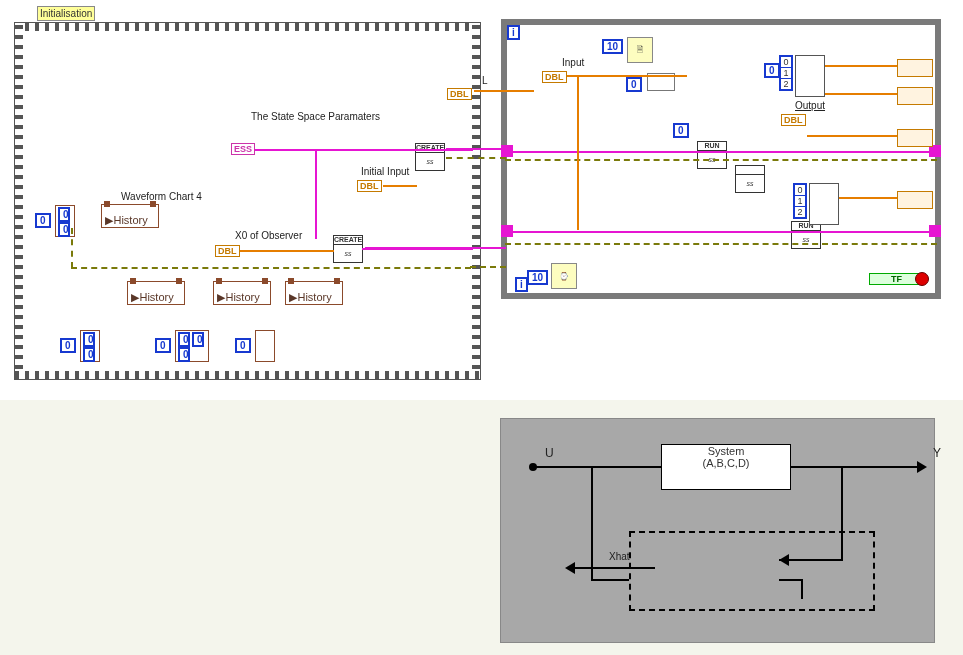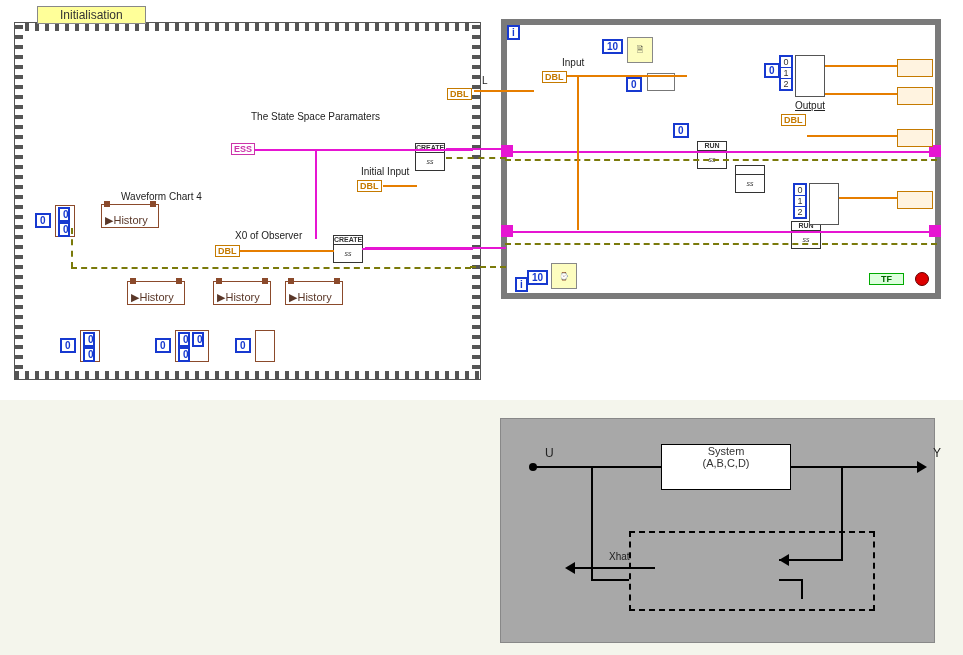--- a/index.html
+++ b/index.html
@@ -11,35 +11,35 @@
     content:""; position:absolute; left:0; right:0; height:8px;
     background: repeating-linear-gradient(90deg, #555 0 4px, #fff 4px 10px);
   }
   .seq-frame::before { top:0; }
   .seq-frame::after  { bottom:0; }
   .seq-frame .rail-l, .seq-frame .rail-r {
     position:absolute; top:0; bottom:0; width:8px;
     background: repeating-linear-gradient(0deg, #555 0 4px, #fff 4px 10px);
   }
   .seq-frame .rail-l { left:0; } .seq-frame .rail-r { right:0; }
-  .seq-tab { position:absolute; top:-17px; left:22px; background:#ffff99; border:1px solid #888; padding:1px 22px; font-size:12px; }
+  .seq-tab { position:absolute; top:-17px; left:22px; background:#ffff99; border:1px solid #888; padding:1px 2px; font-size:10px; }
   
   .while-loop { border:6px solid #7a7a7a; background:#fff; }
   
   .lv-label { font-size:10px; color:#222;padding-left:20px; }
   .dbl-ind { display:inline-block; border:1px solid #c57a00; background:#fff; color:#c57a00; font-size:9px; padding:0 2px; font-weight:bold; }
   .zero-const { border:2px solid #1739d0; color:#1739d0; background:#fff; font-weight:bold; font-size:10px; padding:0 3px; min-width:12px; text-align:center; }
   .idx-term { border:2px solid #1739d0; background:#fff; font-size:9px; text-align:center; line-height:10px; }
   .idx-term div { border-bottom:1px solid #1739d0; padding:0 2px; }
   .icon16 { width:26px; height:26px; border:1px solid #888; background:#fdfdc0; display:flex; align-items:center; justify-content:center; font-size:8px; text-align:center; }
   .subvi { width:30px; height:28px; border:1px solid #333; background:#fff; display:flex; flex-direction:column; font-size:7px; }
   .subvi .hdr { height:8px; background:#fff; border-bottom:1px solid #333; text-align:center; font-weight:bold; }
   .subvi .ss  { flex:1; display:flex; align-items:center; justify-content:center; font-style:italic; }
   .chart-ind { width:36px; height:18px; border:1px solid #c57a00; background:#fff3e0; }
-  .tf { border:1px solid #0a0; background:#dfd; color:#060; font-size:9px; padding:0 11px; font-weight:bold; }
+  .tf { border:1px solid #0a0; background:#dfd; color:#060; font-size:9px; padding:0 21px; font-weight:bold; }
   .stop-btn { width:14px; height:14px; border-radius:50%; background:#d00; border:1px solid #600; }
   .history-node { border:1px solid #8b4a2b; background:#fff; }
   .history-node::before, .history-node::after {
     content:""; position:absolute; top:-4px; width:6px; height:6px; background:#8b4a2b;
   }
   .history-node::before { left:2px; } .history-node::after { right:2px; }
   .hist-text { font-size:11px; color:#5a3728; }
   
   .wire { position:absolute; }
   .w-pink { background:#e615d2; height:2px; }

